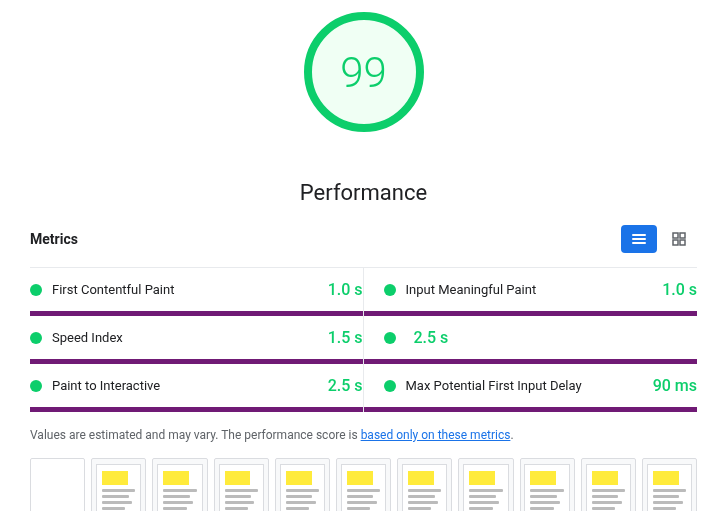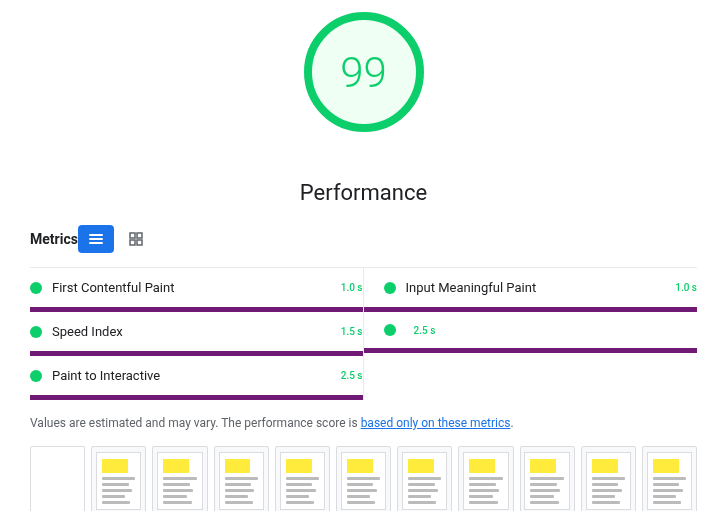--- a/index.html
+++ b/index.html
@@ -45,20 +45,21 @@
       font-size: 22px;
       font-weight: 400;
       color: #202124;
       margin-top: 36px;
     }
 
     
     .metrics-header {
       display: flex;
       align-items: center;
+      justify-content: space-between;
       margin-bottom: 14px;
     }
 
     .metrics-title {
       font-size: 14px;
       font-weight: 700;
       color: #202124;
     }
 
     .view-toggle {
@@ -122,21 +123,21 @@
       flex-shrink: 0;
     }
 
     .metric-name {
       font-size: 13px;
       color: #202124;
       flex: 1;
     }
 
     .metric-value {
-      font-size: 10px;
+      font-size: 16px;
       color: #0cce6b;
       font-weight: 500;
       margin-left: 8px;
       white-space: nowrap;
     }
 
     .right-column .metric-row {
       padding-left: 20px;
     }
 
@@ -284,20 +285,25 @@
     <div class="right-column">
       <div class="metric-row">
         <div class="metric-dot"></div>
         <span class="metric-name">Input Meaningful Paint</span>
         <span class="metric-value">1.0 s</span>
       </div>
       <div class="metric-row">
         <div class="metric-dot"></div>
         <span class="metric-value">2.5 s</span>
       </div>
+      <div class="metric-row">
+        <div class="metric-dot"></div>
+        <span class="metric-name">Max Potential First Input Delay</span>
+        <span class="metric-value">90 ms</span>
+      </div>
     </div>
   </div>
 
   <div class="disclaimer">
     <span>Values are estimated and may vary. The performance score is </span><a href="#">based only on these metrics</a><span>.</span>
   </div>
 
   <div class="filmstrip">
 
     <div class="filmstrip-frame blank"></div>

